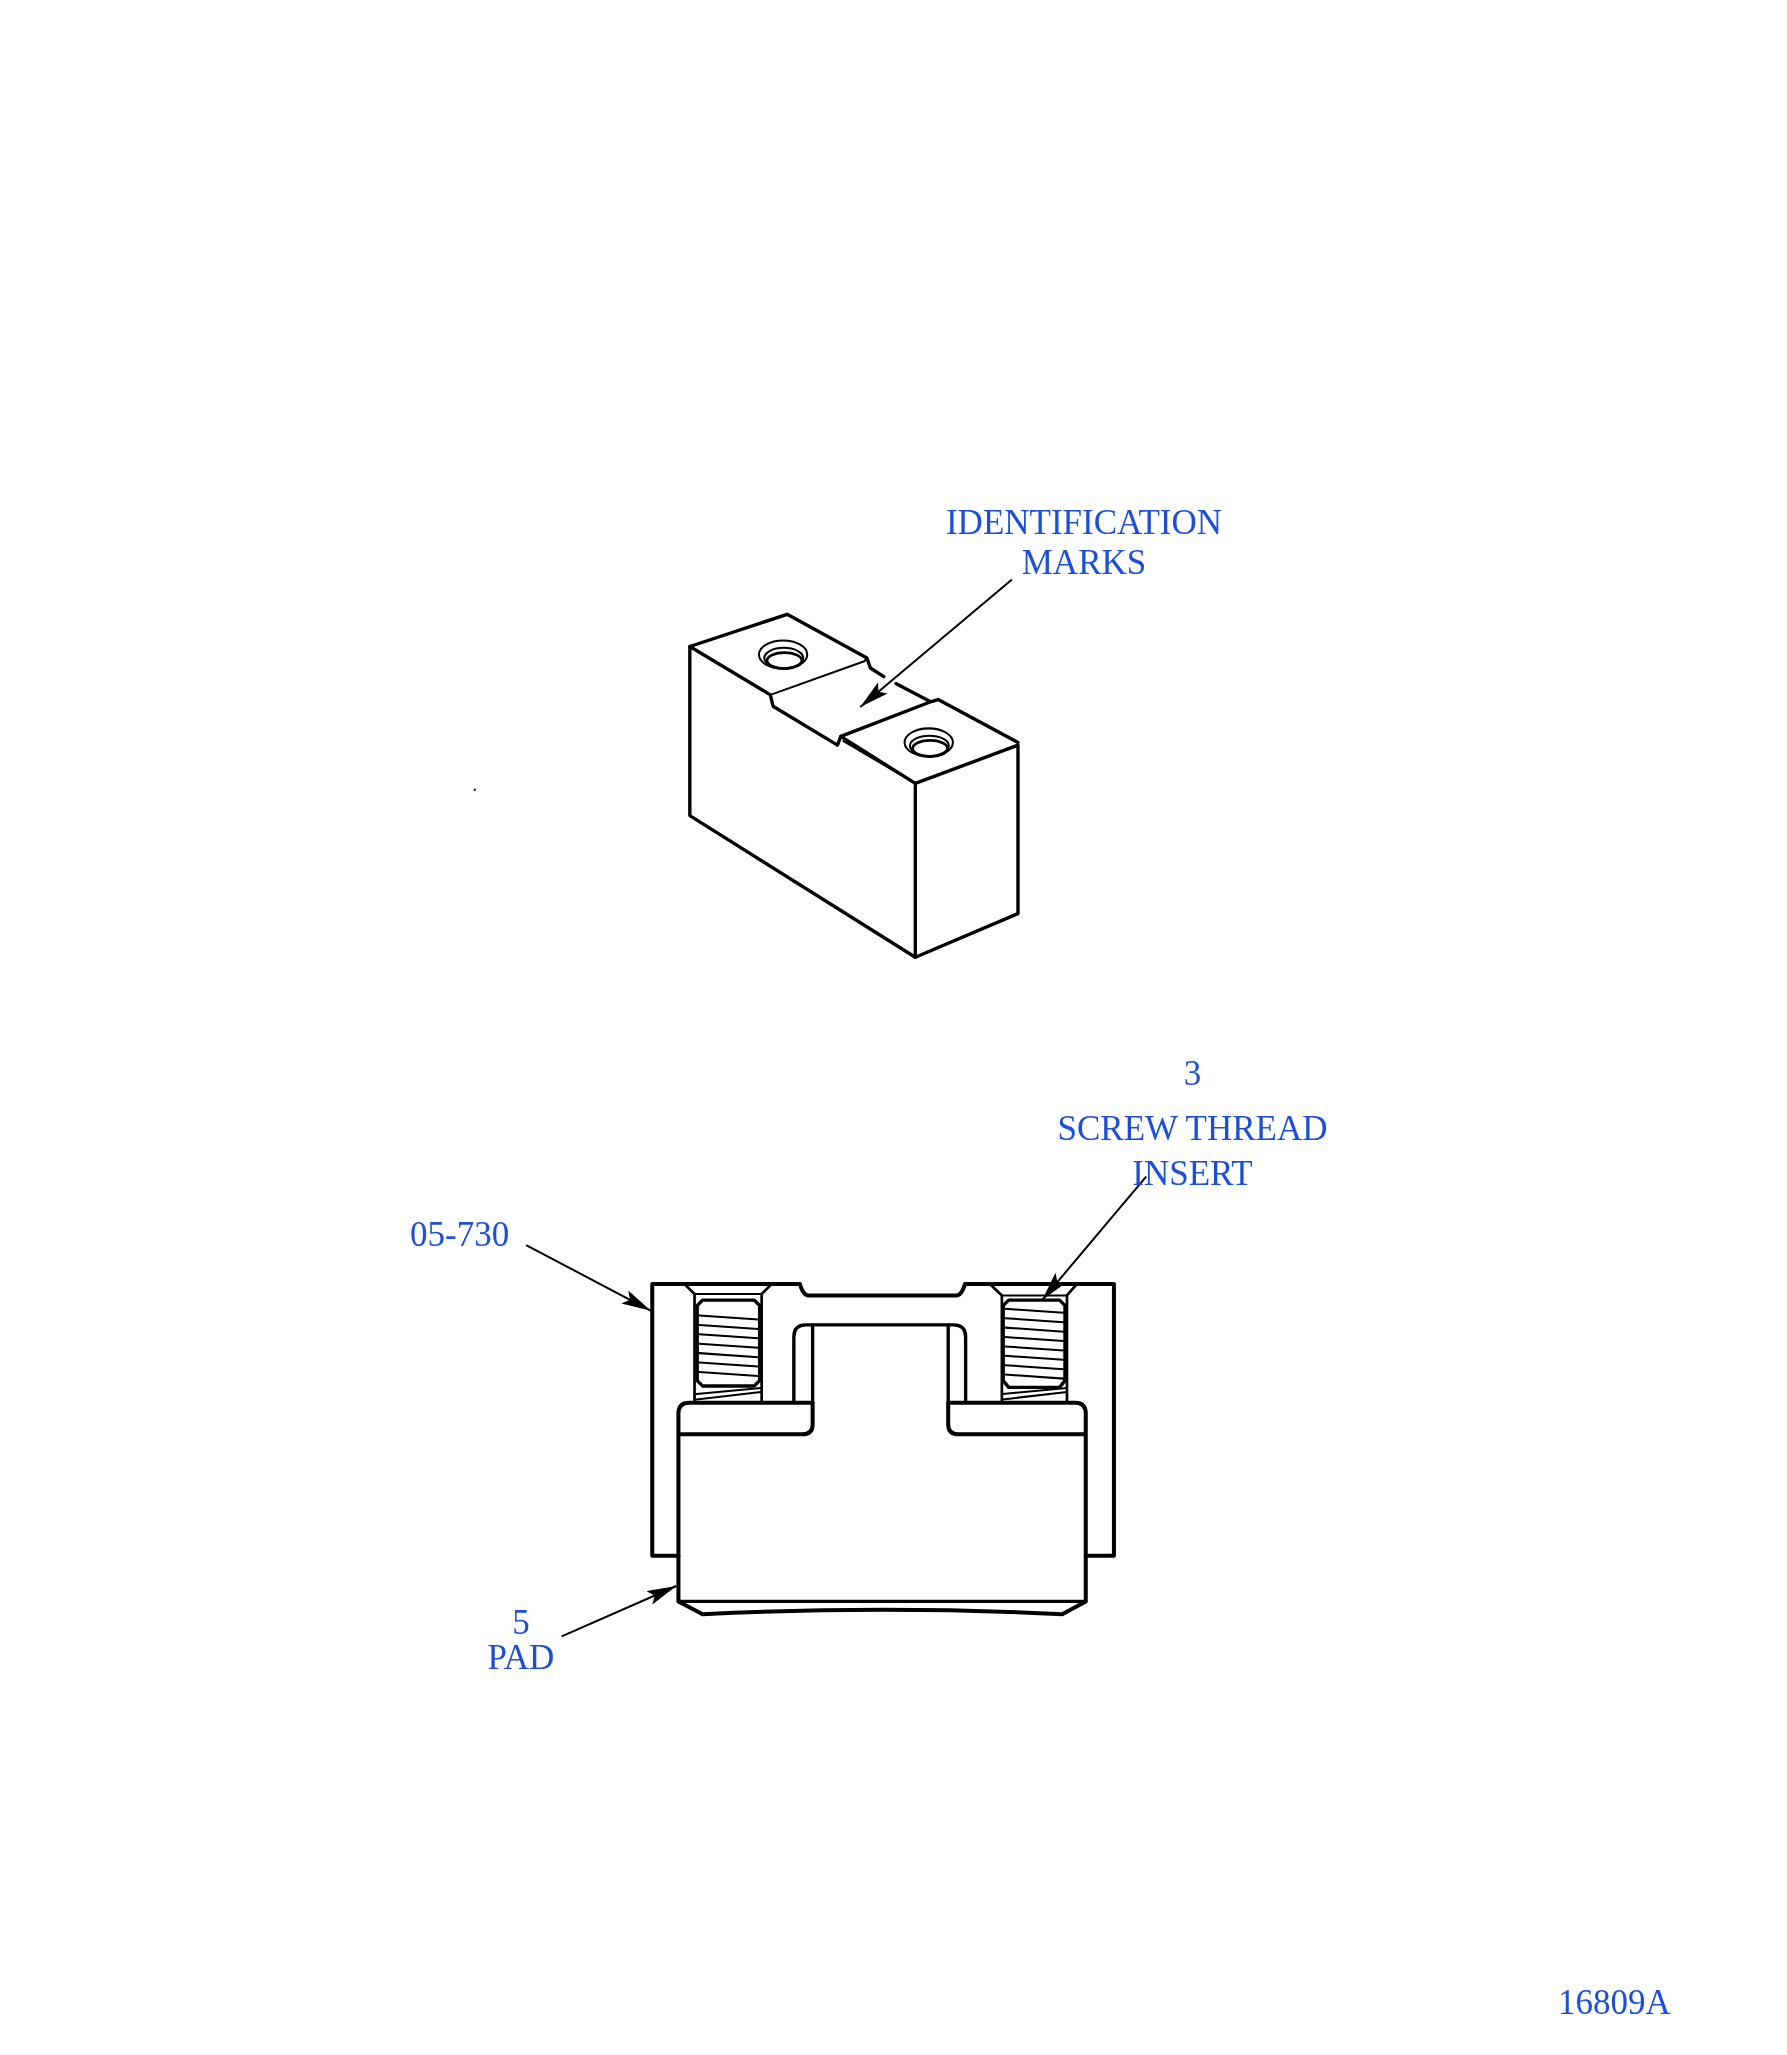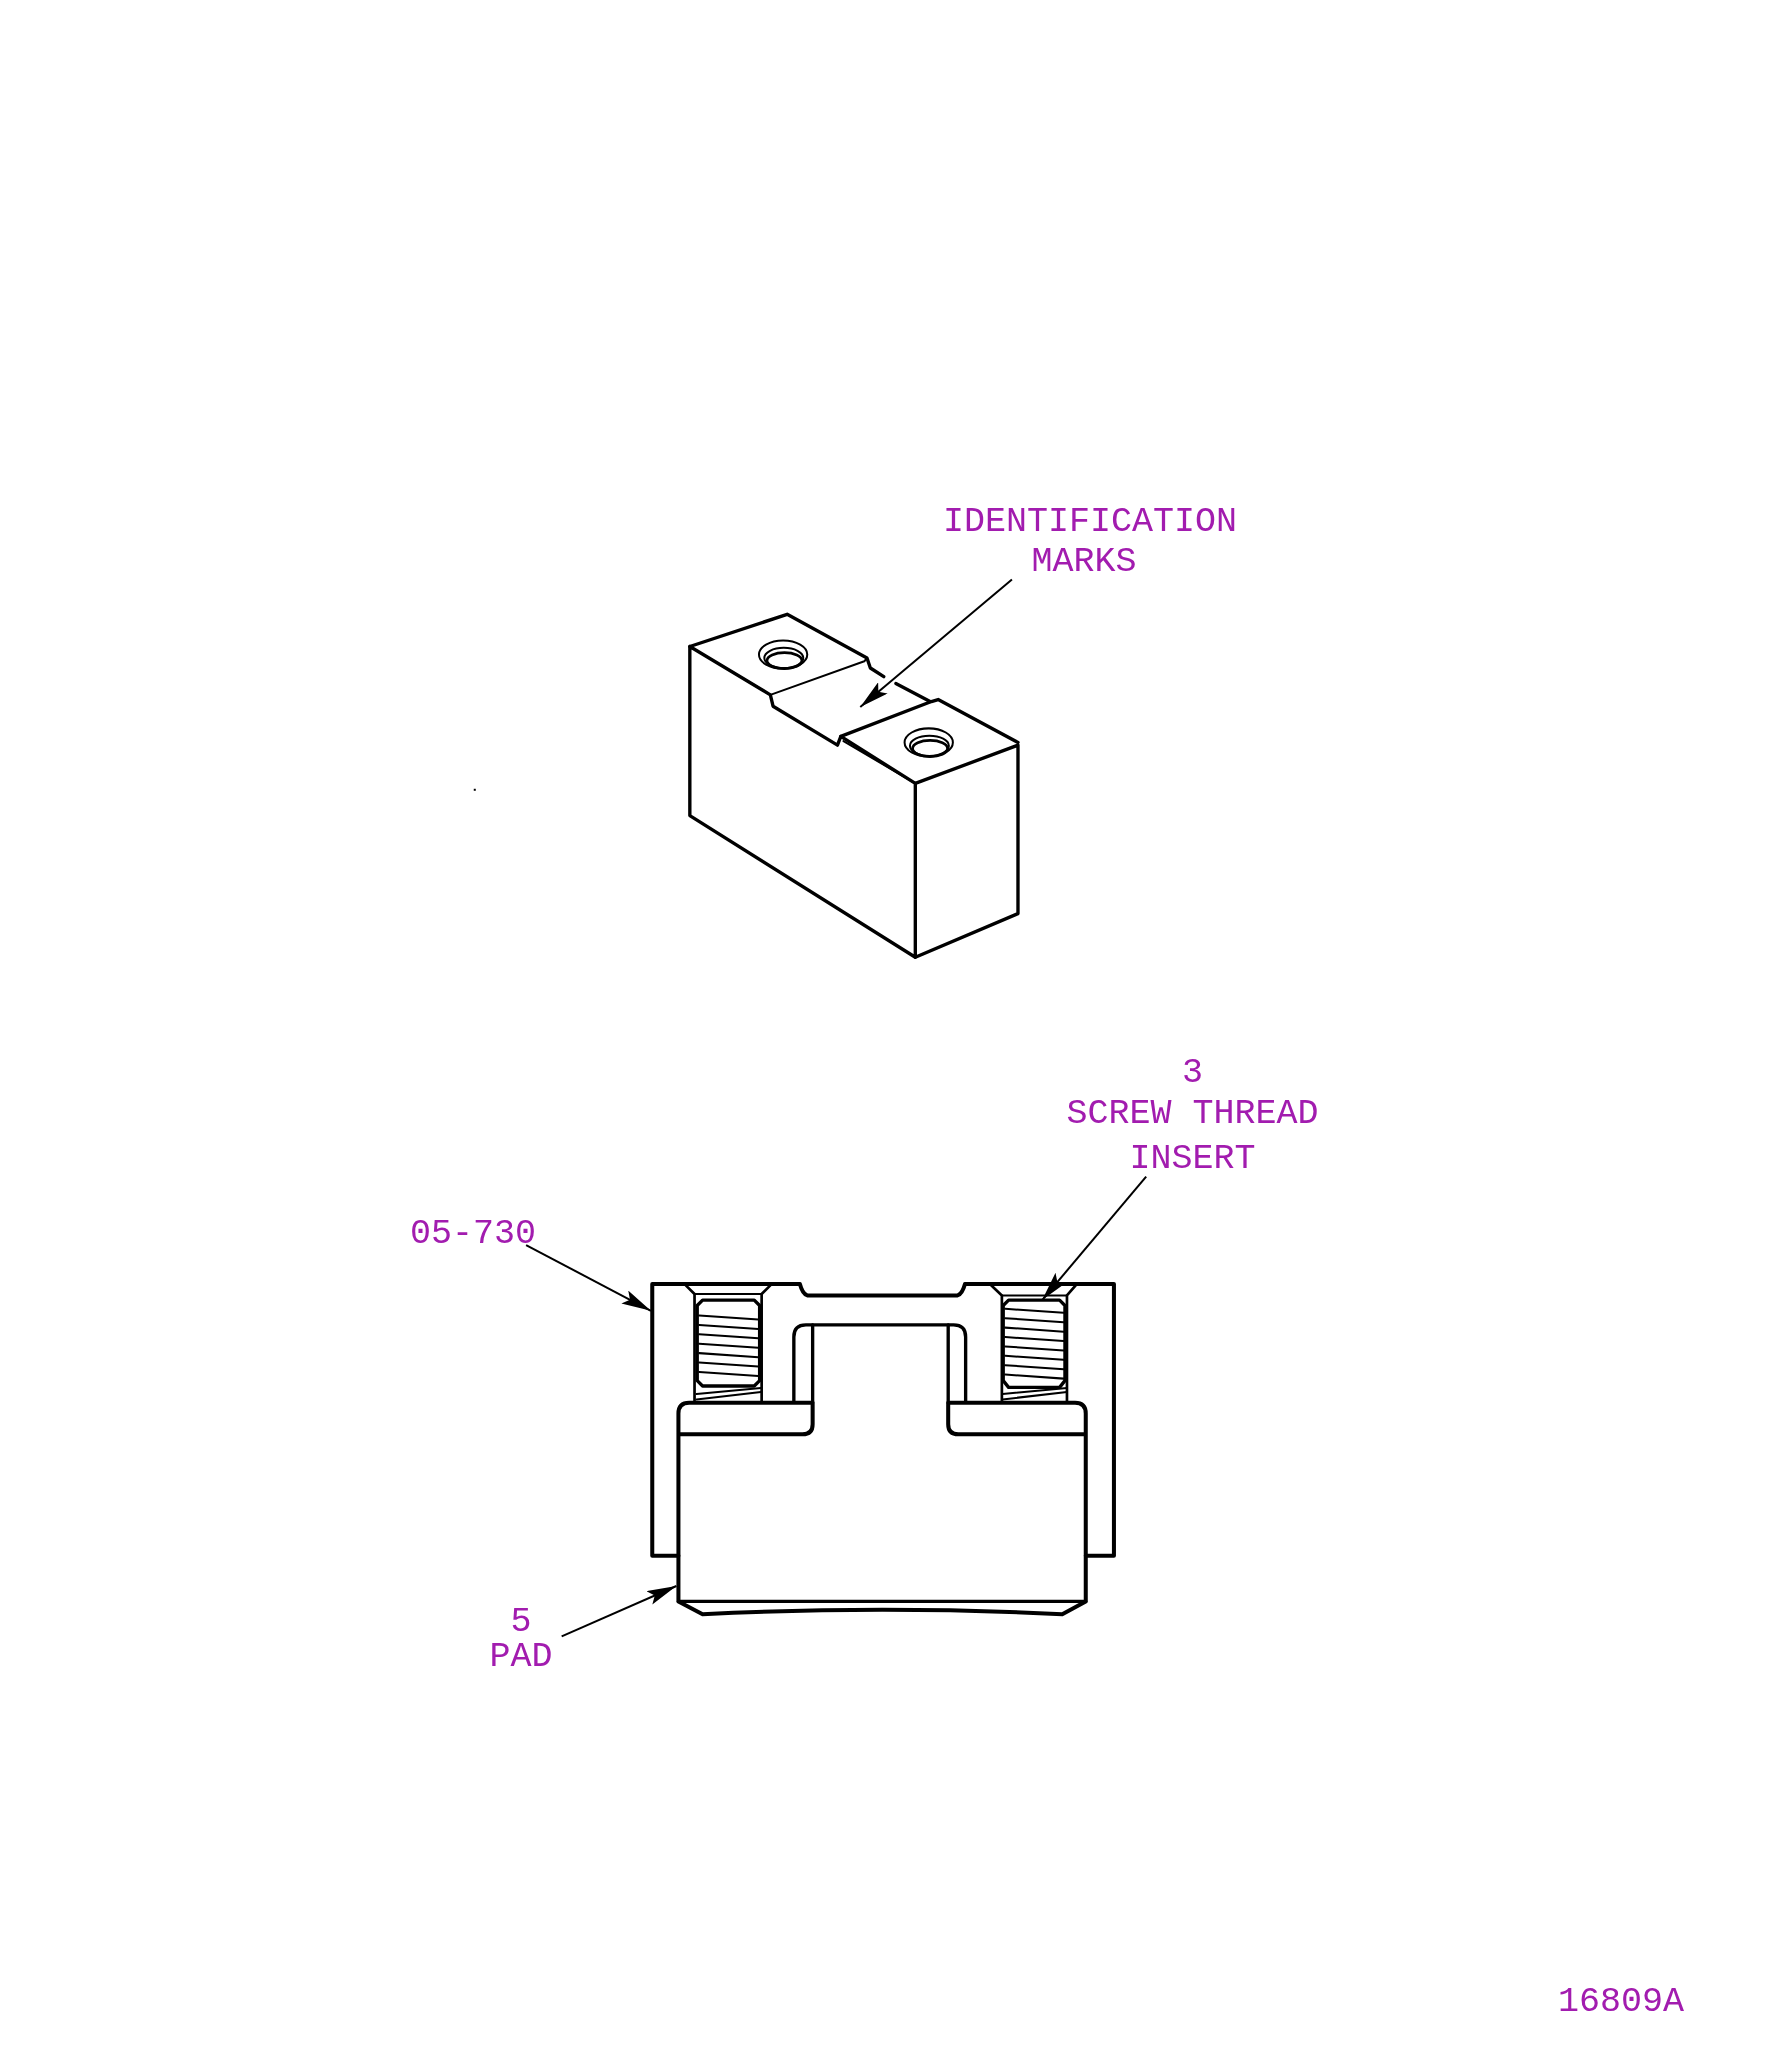--- a/index.html
+++ b/index.html
@@ -1,18 +1,18 @@
 <!DOCTYPE html>
 <html style="font-size:10.7px"><head>
 <meta charset="utf-8">
 <style>
   html, body { margin: 0; padding: 0; background: #ffffff; }
   body { width: 1787px; height: 2056px; position: relative; overflow: hidden; }
   #figure { position: absolute; left: 0; top: 0; width: 1787px; height: 2056px; }
-  .lbl { position: absolute; font-family: Liberation Mono, monospace; color: #a21caf; white-space: nowrap; line-height: 1; font-size: 35px; text-align: center; }
+  .lbl { position: absolute; font-family: Liberation Serif, serif; color: #1d4ed8; white-space: nowrap; line-height: 1; font-size: 35px; text-align: center; }
 </style>
 </head>
 <body>
 
 <div id="figure">
 
 <svg width="1787" height="2056" viewBox="0 0 2663 3063" xmlns="http://www.w3.org/2000/svg">
   <defs>
     <marker id="arrow" viewBox="0 0 20 10" refX="20" refY="5" markerWidth="20" markerHeight="10" markerUnits="userSpaceOnUse" orient="auto">
       <path d="M0,0 L20,5 L0,10 z" fill="#000"></path>
@@ -114,21 +114,21 @@
 </svg>
 
 
 <div class="lbl" style="left:943px; top:505px; width:282px;">
   <div>IDENTIFICATION</div>
   <div style="margin-top:5px;">MARKS</div>
 </div>
 
 <div class="lbl" style="left:1044px; top:1056px; width:297px;">
   <div>3</div>
-  <div style="margin-top:6px;">SCREW THREAD</div>
+  <div style="margin-top:20px;">SCREW THREAD</div>
   <div style="margin-top:10px;">INSERT</div>
 </div>
 
 <div class="lbl" style="left:410px; top:1217px; text-align:right;">05-730</div>
 
 <div class="lbl" style="left:482px; top:1605px; width:78px;">
   <div>5</div>
   <div style="">PAD</div>
 </div>
 

